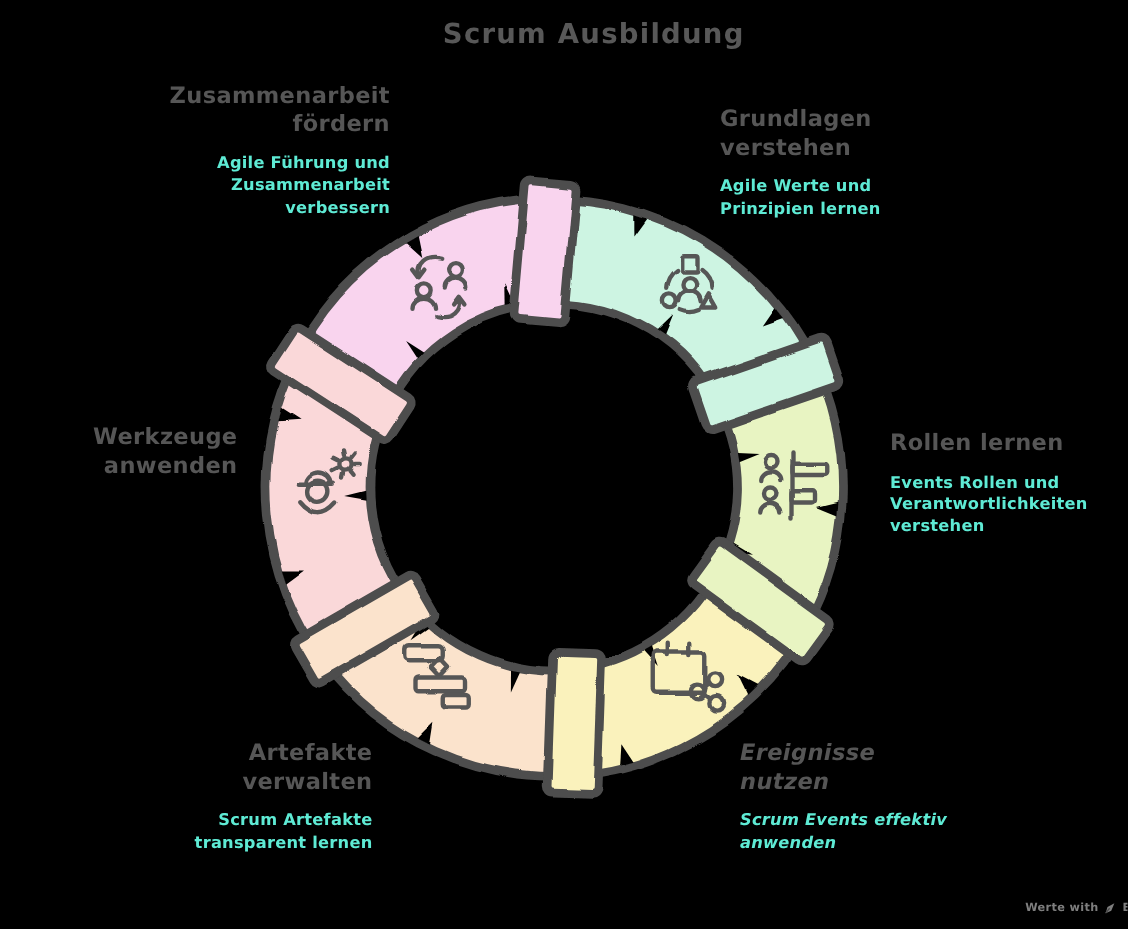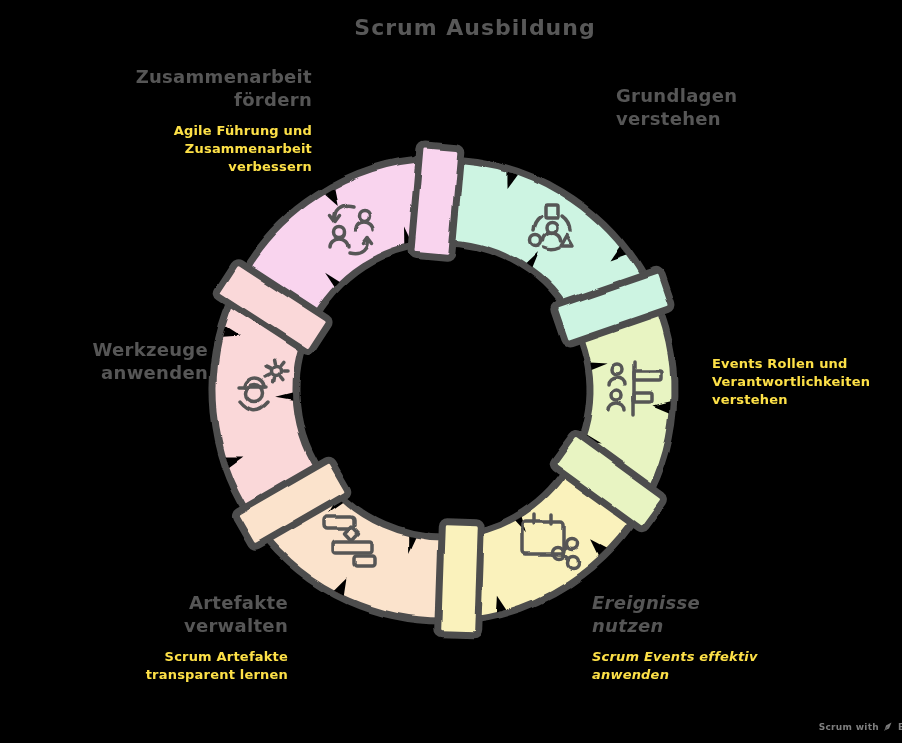--- a/index.html
+++ b/index.html
@@ -12,30 +12,30 @@
     position:absolute;left:0;right:0;top:15px;text-align:center;
     font-size:22px;font-weight:bold;letter-spacing:1px;color:#585858;
   }
   svg.ring{position:absolute;left:0;top:0;}
   .label{position:absolute;}
   .label .heading{
     font-size:18px;font-weight:bold;color:#565656;line-height:1.25;
     white-space:pre-line;letter-spacing:.3px;
   }
   .label .desc{
-    font-size:13px;font-weight:bold;color:#fde047;line-height:1.38;
+    font-size:13px;font-weight:bold;color:#5eead4;line-height:1.38;
     white-space:pre-line;margin-top:11px;letter-spacing:.2px;
   }
   .align-r{text-align:right;}
   .b-zusammenarbeit{left:32px;top:66px;width:280px;}
-  .b-grundlagen{left:616px;top:85px;width:240px;}
+  .b-grundlagen{left:576px;top:85px;width:240px;}
   .b-rollen{left:712px;top:344px;width:186px;}
   .b-ereignisse{left:592px;top:592px;width:250px;font-style:italic;}
-  .b-artefakte{left:28px;top:592px;width:260px;}
-  .b-werkzeuge{left:18px;top:339px;width:190px;text-align:right;}
+  .b-artefakte{left:38px;top:592px;width:260px;}
+  .b-werkzeuge{left:0;top:339px;width:190px;text-align:right;}
   .credit{
     position:absolute;right:16px;bottom:11px;display:flex;align-items:center;gap:4px;
     font-size:9px;font-weight:bold;color:#7e7e7e;letter-spacing:.3px;
   }
 </style>
 </head>
 <body>
 
 <div class="stage">
 
@@ -168,23 +168,26 @@
     <div class="heading">Zusammenarbeit
 fördern</div>
     <div class="desc">Agile Führung und
 Zusammenarbeit
 verbessern</div>
   </div>
 
   <div class="label b-grundlagen">
     <div class="heading">Grundlagen
 verstehen</div>
+    <div class="desc">Agile Werte und
+Prinzipien lernen</div>
   </div>
 
   <div class="label b-rollen">
+    <div class="heading">Rollen lernen</div>
     <div class="desc">Events Rollen und
 Verantwortlichkeiten
 verstehen</div>
   </div>
 
   <div class="label b-ereignisse">
     <div class="heading">Ereignisse
 nutzen</div>
     <div class="desc">Scrum Events effektiv
 anwenden</div>
@@ -196,20 +199,20 @@
     <div class="desc">Scrum Artefakte
 transparent lernen</div>
   </div>
 
   <div class="label b-werkzeuge align-r">
     <div class="heading">Werkzeuge
 anwenden</div>
   </div>
 
   <div class="credit">
-    <span>Scrum with</span>
+    <span>Werte with</span>
     <svg width="11" height="11" viewBox="0 0 11 11">
       <path d="M1.5,9.5 L3,4.5 L8.5,1.5 L6,7.5 Z" fill="#7e7e7e"></path>
       <path d="M1.5,9.5 L4.7,5.6" stroke="#4a4a4a" stroke-width="1"></path>
     </svg>
     <span>Events</span>
   </div>
 </div>
 
 </body></html>

